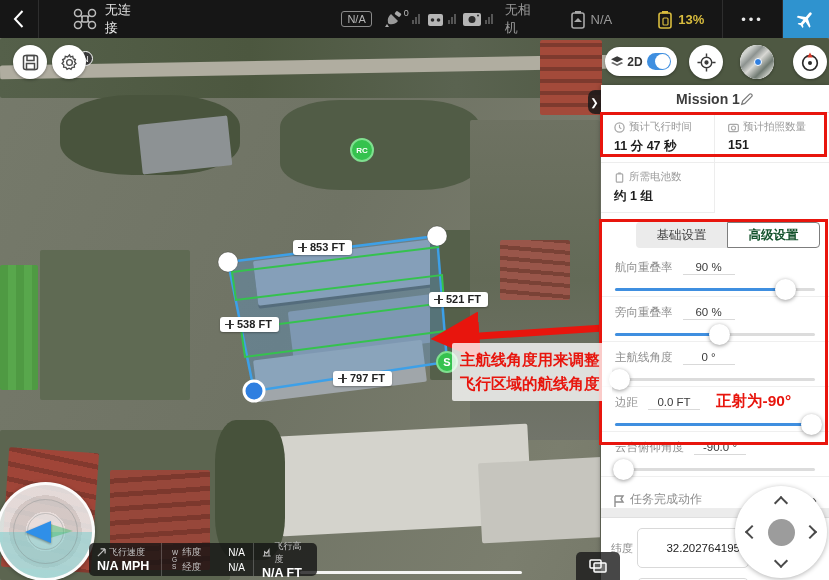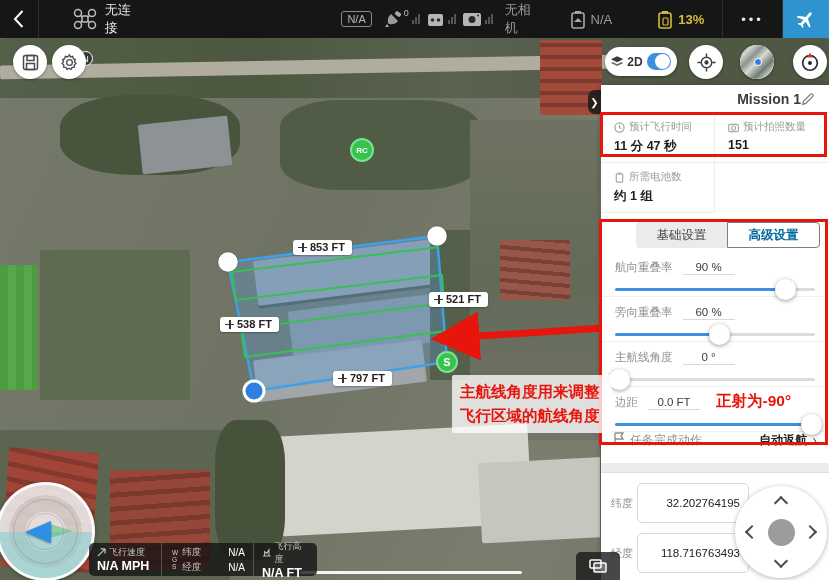--- a/index.html
+++ b/index.html
@@ -35,43 +35,43 @@
   .toggle .knob { position:absolute; right:1px; top:1px; width:15px; height:15px; border-radius:50%; background:#fff; }
 
   #minimap-btn { overflow:hidden; }
   #minimap-btn .mm { width:34px; height:34px; border-radius:50%; background:
       linear-gradient(135deg,#cfd2ce 20%,#8d9390 35%,#d8d8d4 50%,#707a72 70%,#c9ccc5 85%); position:relative; }
   #minimap-btn .mm::after { content:""; position:absolute; left:14px; top:13px; width:6px; height:6px; border-radius:50%; background:#2f7fe0; border:1px solid #fff; }
 
   
   #panel { position:absolute; left:601px; top:85px; width:228px; height:495px; background:#fff; z-index:20; font-size:12px; box-shadow:-1px 0 4px rgba(0,0,0,.25); }
   #panel-handle { position:absolute; left:-13px; top:5px; width:13px; height:24px; background:rgba(25,25,25,.85); border-radius:7px 0 0 7px; color:#fff; display:flex; align-items:center; justify-content:center; font-size:10px; z-index:21; }
-  #mission-header { height:28px; display:flex; align-items:center; justify-content:flex-end; padding:8px 14px; border-bottom:1px solid #e6e6e6; }
+  #mission-header { height:28px; display:flex; align-items:center; justify-content:center; padding:8px 14px; border-bottom:1px solid #e6e6e6; }
   #mission-header .t { font-size:14px; font-weight:bold; color:#3c3c3c; }
   .stats { display:grid; grid-template-columns:1fr 1fr; }
   .stat { padding:7px 0 7px 13px; border-bottom:1px solid #ededed; }
   .stat:nth-child(odd){ border-right:1px solid #ededed; }
   .stat .sl { color:#9b9b9b; font-size:10.5px; display:flex; align-items:center; gap:4px; }
   .stat .sv { color:#1d1d1d; font-weight:bold; font-size:12.5px; margin-top:4px; }
   .sicon { width:11px; height:11px; flex:0 0 11px; color:#a8a8a8; }
 
   #tabs { display:flex; margin:9px 9px 4px 35px; height:26px; }
   .tab { flex:1; display:flex; align-items:center; justify-content:center; font-size:12.5px; }
   .tab.basic { background:#ebebeb; border-radius:4px 0 0 4px; color:#444; }
-  .tab.adv { background:#fff; border:1px solid #7d7d7d; border-radius:0 4px 4px 0; color:#0369a1; font-weight:bold;text-align:center; }
+  .tab.adv { background:#fff; border:1px solid #7d7d7d; border-radius:0 4px 4px 0; color:#14532d; font-weight:bold;text-align:center; }
 
   .srow { padding:8px 14px 2px 14px; border-bottom:1px solid #efefef; height:45px; }
   .srow .top { display:flex; align-items:center; gap:10px; }
   .srow .lab { color:#8f8f8f; font-size:11.5px; }
   .srow .val { color:#3a3a3a; font-size:11.5px; min-width:52px; text-align:center; border-bottom:1px solid #d9d9d9; padding:0 4px 1px 4px; }
   .track { position:relative; margin-top:13px; height:3px; background:#dcdcdc; border-radius:2px; }
   .track .fill { position:absolute; left:0; top:0; height:3px; background:#3f8fe0; border-radius:2px; }
   .track .knob { position:absolute; top:-9px; width:21px; height:21px; border-radius:50%; background:#fff; box-shadow:0 1px 4px rgba(0,0,0,.4); }
 
-  #finish-row { display:flex; align-items:flex-start; padding:0 12px; height:32px; border-bottom:1px solid #ededed; }
+  #finish-row { display:flex; align-items:flex-end; padding:0 12px; height:32px; border-bottom:1px solid #ededed; }
   #finish-row .lab { color:#8f8f8f; margin-left:5px; }
   #finish-row .val { margin-left:auto; color:#222; font-weight:bold; }
   #finish-row .chev { color:#555; margin-left:5px; font-size:14px; }
   #panel-gap { height:9px; background:#ececec; border-bottom:1px solid #e0e0e0; }
 
   .coord-row { display:flex; align-items:center; margin:10px 0 0 10px; }
   .coord-row .lab { color:#8f8f8f; width:26px; font-size:11px; }
   .coord-row input { width:112px; height:40px; border:1px solid #d9d9d9; border-radius:5px; text-align:right; padding-right:8px; font-size:11.5px; color:#222; font-family:inherit; background:#fff; }
 
   #dpad { position:absolute; right:2px; top:401px; width:92px; height:92px; border-radius:50%; background:#fff; box-shadow:0 1px 5px rgba(0,0,0,.3); z-index:22; }
@@ -86,21 +86,21 @@
   
   .edge-label { position:absolute; background:#fff; border-radius:3px; padding:1px 7px 2px 5px; font-size:11px; font-weight:bold; color:#222; box-shadow:0 1px 2px rgba(0,0,0,.3); display:flex; align-items:center; gap:3px; z-index:12; }
   .cross { position:relative; width:9px; height:9px; }
   .cross::before,.cross::after { content:""; position:absolute; background:#333; }
   .cross::before { left:4px; top:0; width:1.5px; height:9px; }
   .cross::after { left:0; top:4px; width:9px; height:1.5px; }
   .gmarker { position:absolute; border-radius:50%; background:#35c24e; border:2px solid #7fe08f; color:#fff; font-weight:bold; display:flex; align-items:center; justify-content:center; z-index:12; }
 
   
   .redbox { position:absolute; border:3px solid #e8150d; z-index:35; }
-  #note-box { position:absolute; left:452px; top:343px; width:160px; padding:5px 8px; background:rgba(255,255,255,.78); color:#e8150d; font-weight:bold; font-size:15.5px; line-height:1.55; z-index:36; border-radius:2px;margin-top:32px; }
+  #note-box { position:absolute; left:452px; top:343px; width:160px; padding:5px 8px; background:rgba(255,255,255,.78); color:#e8150d; font-weight:bold; font-size:15.5px; line-height:1.55; z-index:36; border-radius:2px; }
   #ortho-note { position:absolute; left:716px; top:391px; color:#e8150d; font-weight:bold; font-size:15.5px; z-index:36; }
 
   
   #telemetry { position:absolute; left:89px; top:543px; height:33px; background:rgba(18,18,18,.78); border-radius:5px; display:flex; color:#fff; z-index:25; }
   #telemetry .sect { padding:3px 8px; display:flex; flex-direction:column; justify-content:center; }
   #telemetry .sect + .sect { border-left:1px solid rgba(255,255,255,.22); }
   #telemetry .tl { font-size:9px; color:#c2c2c2; display:flex; align-items:center; gap:3px; }
   #telemetry .tv { font-size:12.5px; font-weight:bold; }
   #wgs-col { display:flex; flex-direction:column; justify-content:center; font-size:6.5px; color:#cfcfcf; line-height:1.1; padding:0 0 0 2px; }
   .llrow { display:flex; align-items:center; gap:6px; font-size:9.5px; }
@@ -418,20 +418,30 @@
       <div class="srow">
         <div class="top">
             <span class="lab">边距</span>
             <span class="val">0.0 FT</span>
           </div>
         <div class="track">
             <div class="fill" style="width: 98%;"></div>
             <div class="knob" style="left: calc(98% - 10px);"></div>
           </div>
       </div>
+      <div class="srow">
+        <div class="top">
+            <span class="lab">云台俯仰角度</span>
+            <span class="val">-90.0 °</span>
+          </div>
+        <div class="track">
+            <div class="fill" style="width: 4%;"></div>
+            <div class="knob" style="left: calc(4% - 10px);"></div>
+          </div>
+      </div>
     </div>
 
     <div id="finish-row">
       <svg width="12" height="13" viewBox="0 0 12 13">
           <path d="M2,1 V12 M2,1 H10 L8,4 L10,7 H2" stroke="#8f8f8f" stroke-width="1.4" fill="none"></path>
         </svg>
       <span class="lab">任务完成动作</span>
       <span class="val">自动返航</span>
       <span class="chev">›</span>
     </div>

